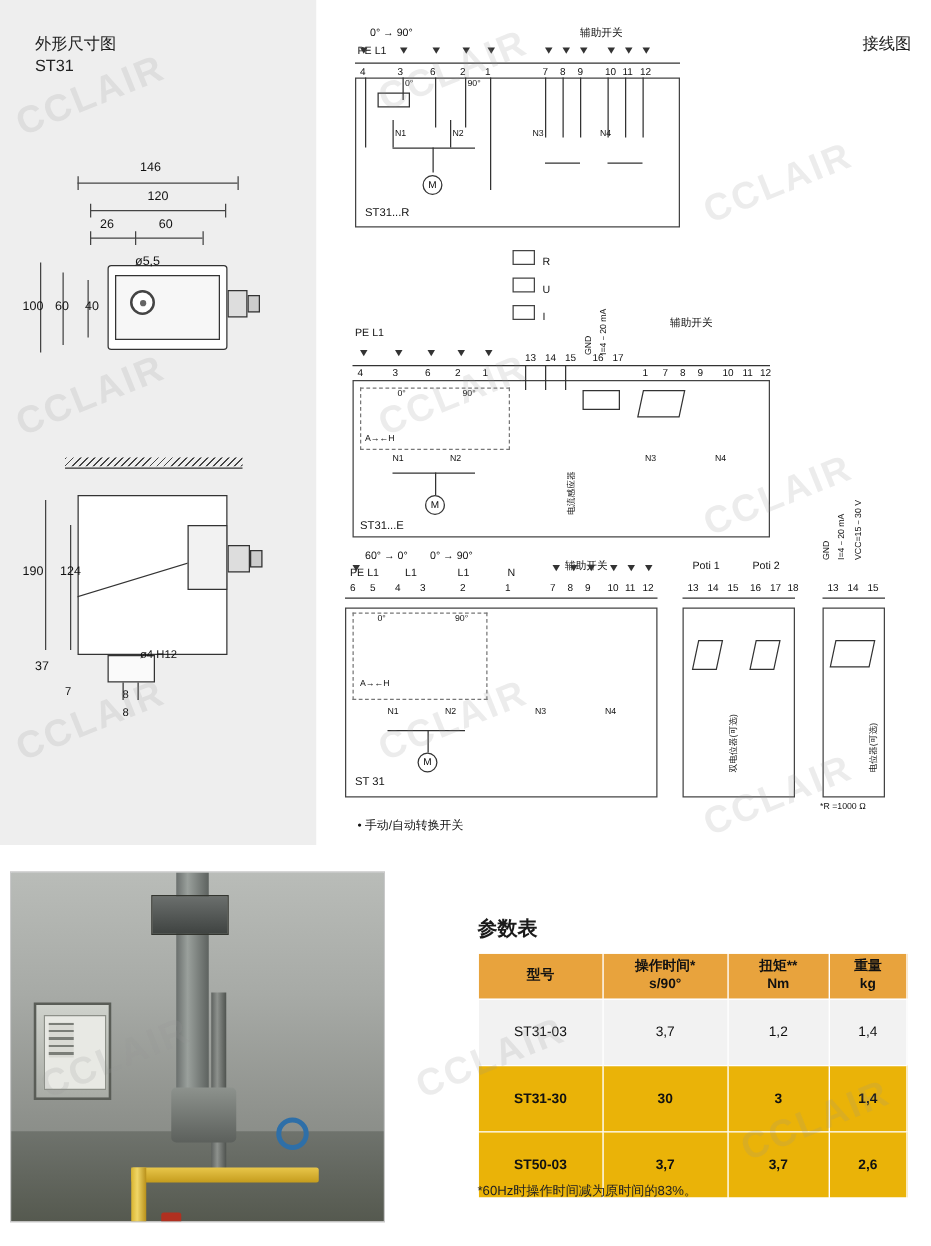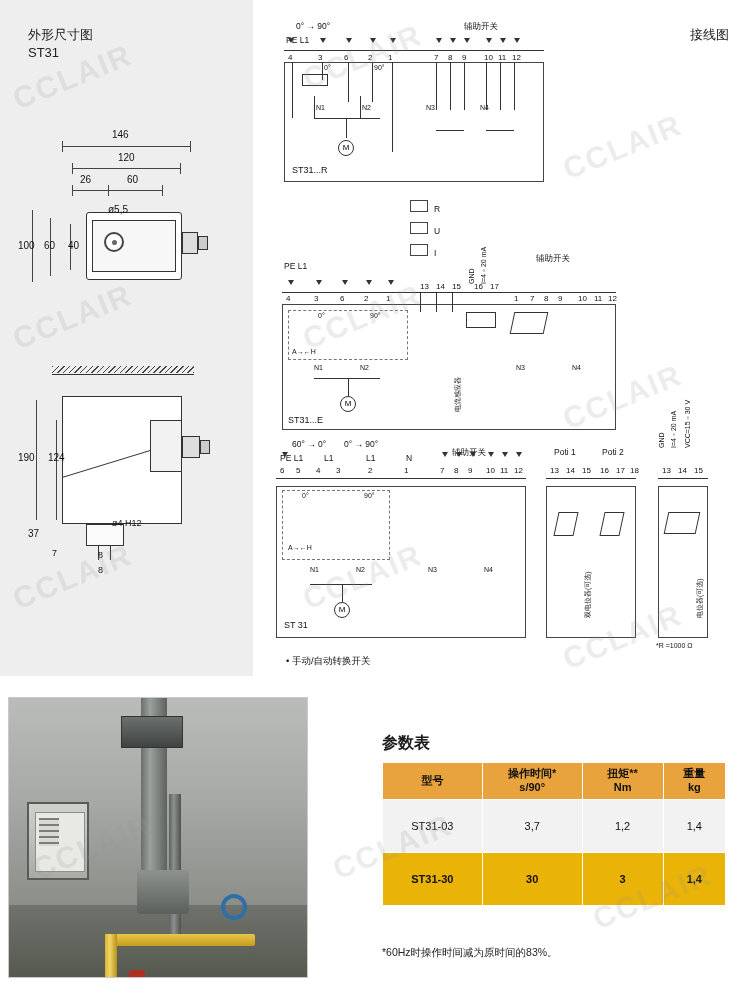--- a/index.html
+++ b/index.html
@@ -537,20 +537,26 @@
         <td>3,7</td>
         <td>1,2</td>
         <td>1,4</td>
       </tr>
       <tr class="even">
         <td>ST31-30</td>
         <td>30</td>
         <td>3</td>
         <td>1,4</td>
       </tr>
+      <tr class="even">
+        <td>ST50-03</td>
+        <td>3,7</td>
+        <td>3,7</td>
+        <td>2,6</td>
+      </tr>
     </tbody>
   </table>
 
   <div class="note note1">*60Hz时操作时间减为原时间的83%。</div>
 
   <div id="watermarks">
       <div class="wm" style="left: 10px; top: 60px;">CCLAIR</div>
       <div class="wm" style="left: 300px; top: 40px;">CCLAIR</div>
       <div class="wm" style="left: 560px; top: 130px;">CCLAIR</div>
       <div class="wm" style="left: 10px; top: 300px;">CCLAIR</div>

